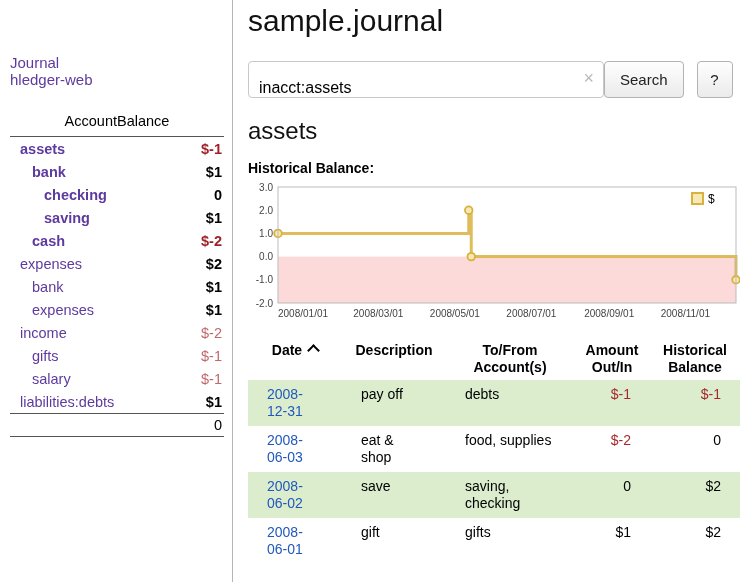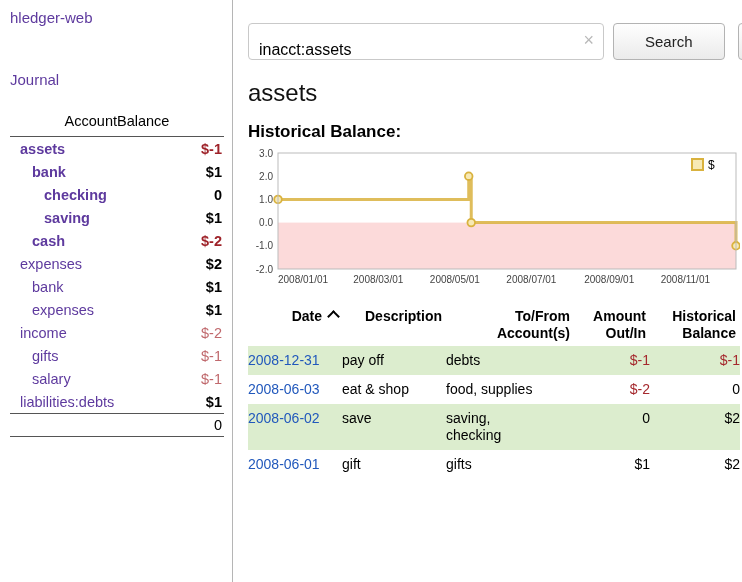--- a/index.html
+++ b/index.html
@@ -31,48 +31,48 @@
   
   .main{flex:1;box-sizing:border-box;padding:0 6px 0 15px;}
   h1.title{font-size:30px;font-weight:400;margin:4px 0 0 0;color:#111;}
   .searchrow{display:flex;align-items:center;margin-top:23px;}
   .searchbox{position:relative;width:356px;}
   .searchbox input{width:100%;box-sizing:border-box;height:37px;border:1px solid #c9c9c9;
                    border-radius:4px;font-size:16px;padding:16px 30px 0 10px;
                    font-family:inherit;color:#000;outline:none;}
   .clear{position:absolute;right:10px;top:7px;color:#b9b9b9;font-size:18px;cursor:pointer;line-height:20px;}
   .btn{height:37px;border:1px solid #b3b3b3;border-radius:4px;
-       background:linear-gradient(#fefefe,#ebebeb);font-size:15px;padding:0 31px;
-       font-family:inherit;cursor:pointer;color:#222;margin-left:9px;}
+       background:linear-gradient(#fefefe,#ebebeb);font-size:15px;padding:0 15px;
+       font-family:inherit;cursor:pointer;color:#222;}
   .btn.help{width:36px;padding:0;margin-left:13px;}
   h2.acct{font-size:24px;font-weight:400;margin:19px 0 0 0;color:#111;}
-  .chart-label{font-weight:bold;font-size:17px;margin-top:15px;}
+  .chart-label{font-weight:bold;font-size:14px;margin-top:15px;}
   svg.chart{display:block;margin-top:5px;}
   .tick{font-size:10px;fill:#444;font-family:"Liberation Sans","DejaVu Sans",sans-serif;}
 
   
   table.reg{border-collapse:collapse;margin-top:9px;font-size:14px;width:492px;table-layout:fixed;}
-  table.reg th{text-align:right;vertical-align:top;font-weight:bold;padding:4px 4px;line-height:17px;}
-  table.reg td{padding:6px 0;vertical-align:top;line-height:17px;}
+  table.reg th{text-align:center;vertical-align:top;font-weight:bold;padding:4px 4px;line-height:17px;}
+  table.reg td{padding:6px 19px;vertical-align:top;line-height:17px;}
   th.c-amt,td.c-amt,th.c-bal,td.c-bal{text-align:right;}
   tr.stripe{background:#dcedce;}
   a.datelink{color:#2158bc;text-decoration:none;cursor:pointer;}
   td.c-acct{white-space:pre-line;}
   .neg{color:#a5292e;}
   .chev{display:inline-block;width:7px;height:7px;border-top:2px solid #000;
         border-right:2px solid #000;transform:rotate(-45deg);margin-left:7px;}
 </style>
 </head>
 <body>
 
 <div class="page">
 
   <aside class="sidebar">
+    <a class="plink nav-journal">Journal</a>
     <a class="plink app-title">hledger-web</a>
-    <a class="plink nav-journal">Journal</a>
 
     <div class="acct-table">
       <div class="acct-header">
         <span>Account</span>
         <span>Balance</span>
       </div>
       <div id="accounts-list">
           <div class="acct-row">
             <a class="plink indent-0 bold name-neg">assets</a>
             <span class="bal-neg-bold">$-1</span>
@@ -122,20 +122,21 @@
             <span class="bal">$1</span>
           </div>
         </div>
       <div class="acct-total">
         <span>0</span>
       </div>
     </div>
   </aside>
 
   <main class="main">
+    <h1 class="title">sample.journal</h1>
 
     <div class="searchrow">
       <div class="searchbox">
         <input value="inacct:assets" style="">
         <span class="clear">×</span>
       </div>
       <button class="btn">Search</button>
       <button class="btn help">?</button>
     </div>
 

